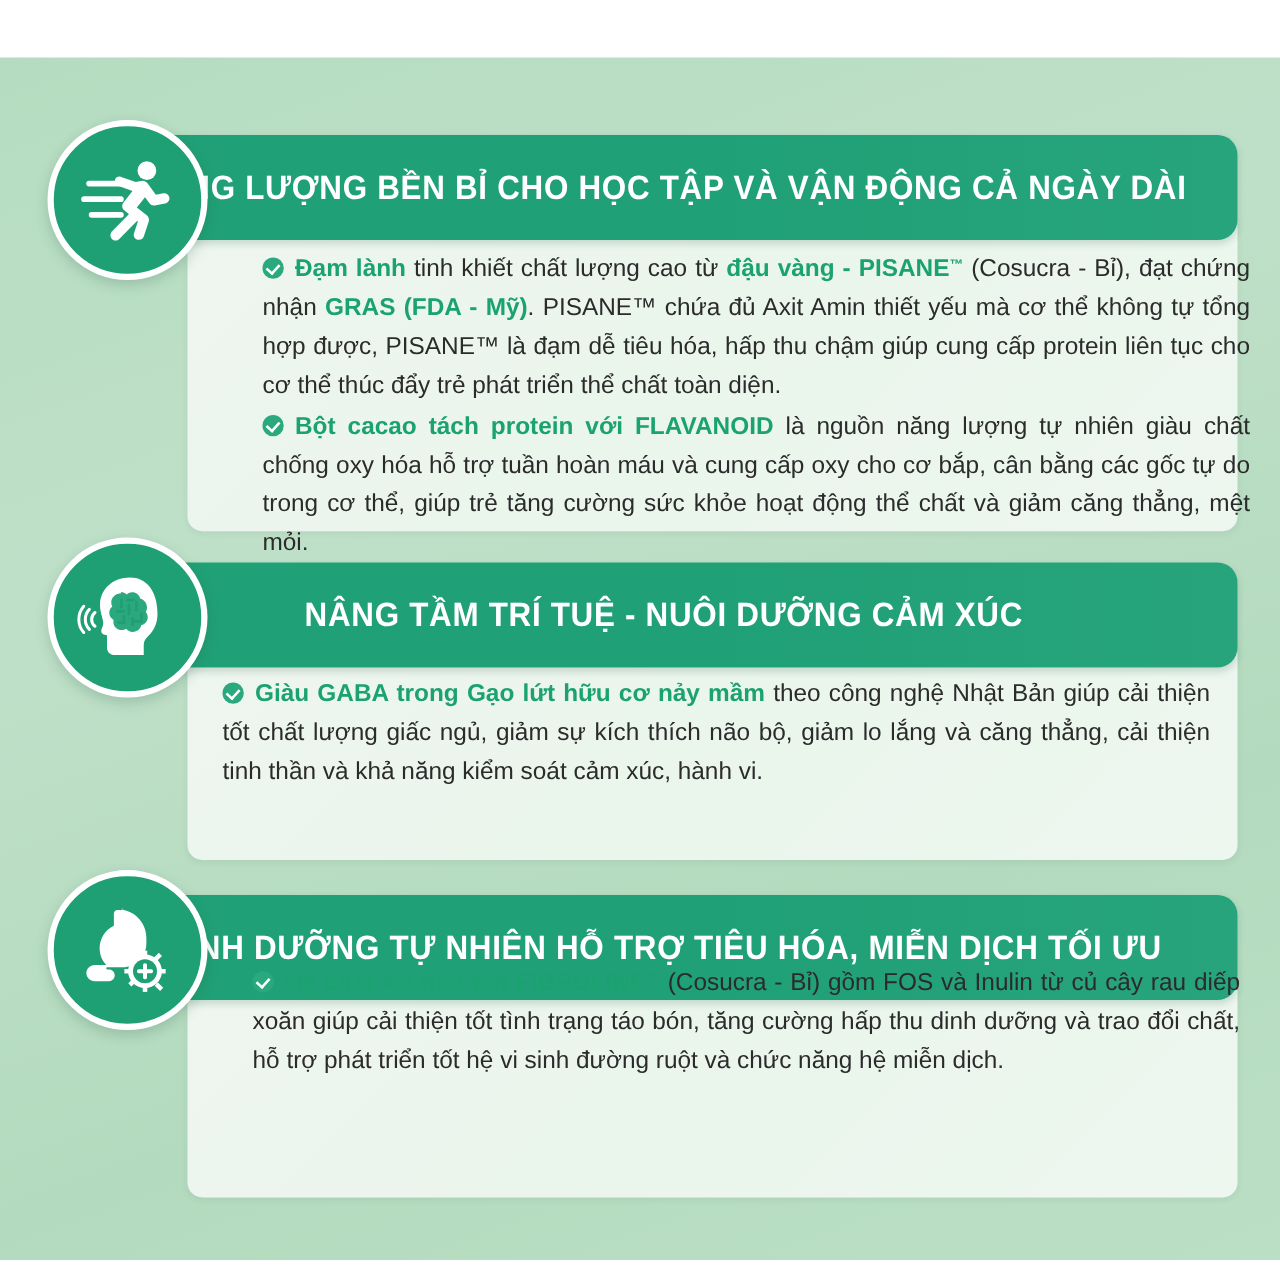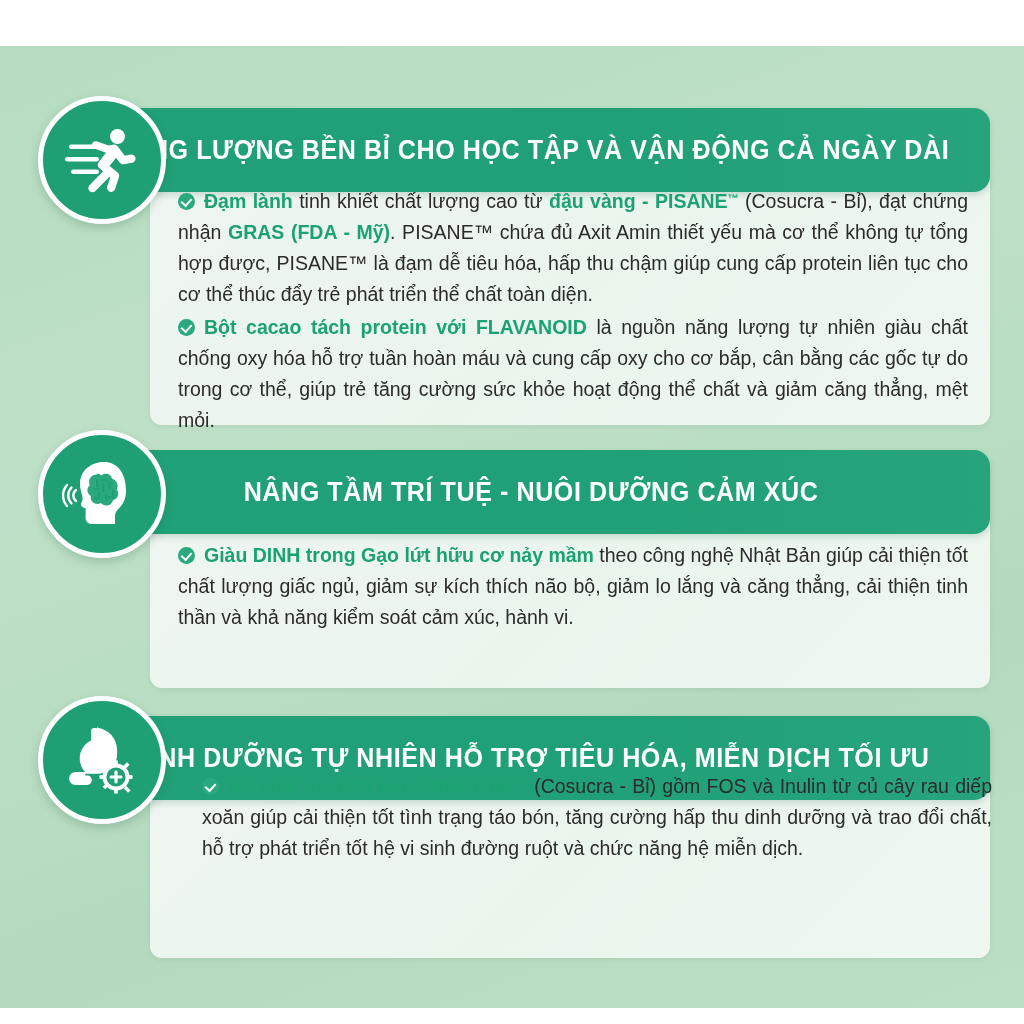--- a/index.html
+++ b/index.html
@@ -162,21 +162,21 @@
             <circle cx="56.5" cy="17.5" r="7.5"></circle>
             <path d="M47.5 26.5 L36 22.5 c-2.2-0.8-4.3 0.3-5 2.2 -0.7 1.9 0.3 4 2.4 4.8 l11.6 4.2 -7.2 9.2 c-1.6 2-1.3 4.7 0.6 6.3 l10.9 8.9 -3.1 9.4 c-0.7 2.2 0.5 4.5 2.7 5.2 2.2 0.7 4.5-0.5 5.2-2.7 l3.9-11.9 c0.6-1.8-0.1-3.7-1.6-4.9 l-7.9-6.3 6.5-8.2 3.6 4.9 c1 1.4 2.6 2 4.2 1.7 l8.3-1.5 c2.3-0.4 3.8-2.6 3.4-4.8 -0.4-2.3-2.6-3.8-4.8-3.4 l-6 1.1 -6.4-8.8 c-1-1.4-2.5-2.3-4.2-2.4 z"></path>
             <path d="M44.8 49.5 L28.5 66.2 c-1.6 1.7-1.6 4.3 0 5.9 1.7 1.6 4.3 1.6 5.9 0 L51 55.3 z"></path>
             <rect x="8" y="25.5" width="30" height="4.6" rx="2.3"></rect>
             <rect x="4" y="38" width="34" height="4.6" rx="2.3"></rect>
             <rect x="10" y="50.5" width="28" height="4.6" rx="2.3"></rect>
           </g>
         </svg>
       </div>
 
-      <div class="body-text" style="top:183px;">
+      <div class="body-text" style="top:197px;margin-left:32px;">
         <div class="bullet-line para">
           <span class="chk"></span><span class="g">Đạm lành </span><span>tinh khiết chất lượng cao từ </span><span class="g">đậu vàng - PISANE</span><span class="g tm">™</span><span> (Cosucra - Bỉ), đạt chứng nhận </span><span class="g">GRAS (FDA - Mỹ)</span><span>. PISANE™ chứa đủ Axit Amin thiết yếu mà cơ thể không tự tổng hợp được, PISANE™ là đạm dễ tiêu hóa, hấp thu chậm giúp cung cấp protein liên tục cho cơ thể thúc đẩy trẻ phát triển thể chất toàn diện.</span>
         </div>
         <div class="bullet-line para">
           <span class="chk"></span><span class="g">Bột cacao tách protein với FLAVANOID</span><span> là nguồn năng lượng tự nhiên giàu chất chống oxy hóa hỗ trợ tuần hoàn máu và cung cấp oxy cho cơ bắp, cân bằng các gốc tự do trong cơ thể, giúp trẻ tăng cường sức khỏe hoạt động thể chất và giảm căng thẳng, mệt mỏi.</span>
         </div>
       </div>
     </div>
 
     <div class="section" style="top:0;">
@@ -207,21 +207,21 @@
               <path d="M16 38 a7 7 0 0 0 0 11"></path>
               <path d="M11.5 35.5 a11.5 11.5 0 0 0 0 16"></path>
               <path d="M7 33 a16 16 0 0 0 0 21"></path>
             </g>
           </g>
         </svg>
       </div>
 
       <div class="body-text" style="top:540px;">
         <div class="bullet-line para">
-          <span class="chk"></span><span class="g">Giàu DINH trong Gạo lứt hữu cơ nảy mầm</span><span> theo công nghệ Nhật Bản giúp cải thiện tốt chất lượng giấc ngủ, giảm sự kích thích não bộ, giảm lo lắng và căng thẳng, cải thiện tinh thần và khả năng kiểm soát cảm xúc, hành vi.</span>
+          <span class="chk"></span><span class="g">Giàu GABA trong Gạo lứt hữu cơ nảy mầm</span><span> theo công nghệ Nhật Bản giúp cải thiện tốt chất lượng giấc ngủ, giảm sự kích thích não bộ, giảm lo lắng và căng thẳng, cải thiện tinh thần và khả năng kiểm soát cảm xúc, hành vi.</span>
         </div>
       </div>
     </div>
 
     <div class="section" style="top:0;">
       <div class="panel" style="top:778px; height:180px;"></div>
 
       <div class="bar" style="top:716px;">
         <div class="bar-title">DINH DƯỠNG TỰ NHIÊN HỖ TRỢ TIÊU HÓA, MIỄN DỊCH TỐI ƯU</div>
       </div>

